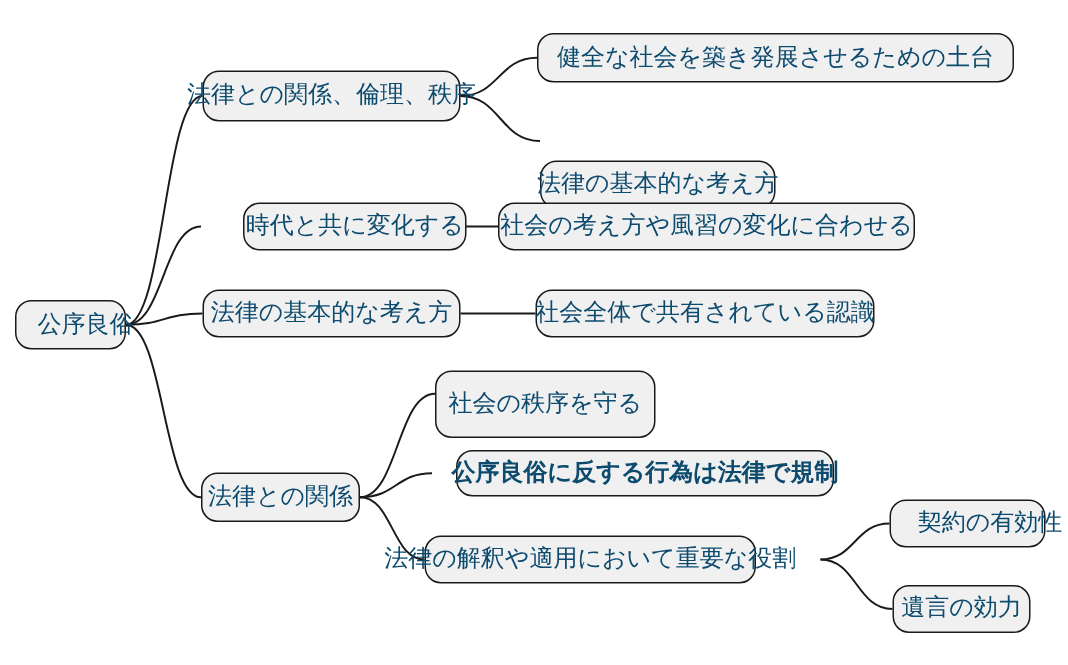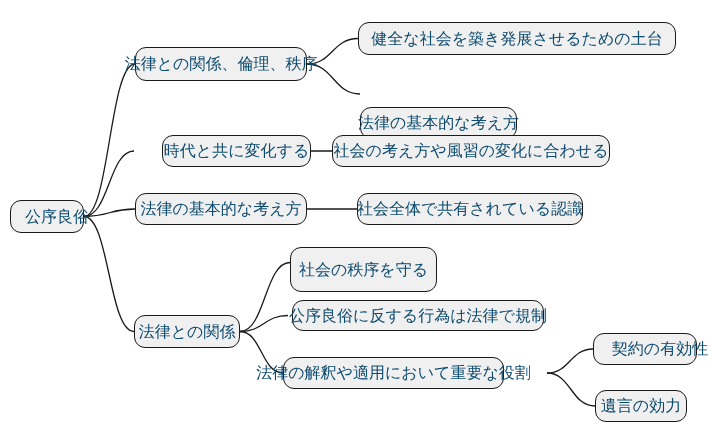--- a/index.html
+++ b/index.html
@@ -65,17 +65,17 @@
 <div class="node" style="left: 10px; top: 200px; width: 74px; height: 33px; background: rgb(240, 240, 240); border-color: rgb(26, 26, 26); padding-left: 20px;">公序良俗</div>
     <div class="node" style="left: 135px; top: 47px; width: 172px; height: 34px; background: rgb(240, 240, 240); border-color: rgb(26, 26, 26);">法律との関係、倫理、秩序</div>
     <div class="node" style="left: 358px; top: 22px; width: 318px; height: 33px; background: rgb(240, 240, 240); border-color: rgb(26, 26, 26);">健全な社会を築き発展させるための土台</div>
     <div class="node" style="left: 360px; top: 78px; width: 157px; height: 32px; background: rgb(240, 240, 240); border-color: rgb(26, 26, 26); margin-top: 29px;">法律の基本的な考え方</div>
     <div class="node" style="left: 134px; top: 135px; width: 149px; height: 32px; background: rgb(240, 240, 240); border-color: rgb(26, 26, 26); margin-left: 28px;">時代と共に変化する</div>
     <div class="node" style="left: 332px; top: 135px; width: 278px; height: 32px; background: rgb(240, 240, 240); border-color: rgb(26, 26, 26);">社会の考え方や風習の変化に合わせる</div>
     <div class="node" style="left: 135px; top: 193px; width: 172px; height: 32px; background: rgb(240, 240, 240); border-color: rgb(26, 26, 26);">法律の基本的な考え方</div>
     <div class="node" style="left: 357px; top: 193px; width: 226px; height: 32px; background: rgb(240, 240, 240); border-color: rgb(26, 26, 26); font-family: Liberation Serif, serif;">社会全体で共有されている認識</div>
     <div class="node" style="left: 134px; top: 315px; width: 106px; height: 33px; background: rgb(240, 240, 240); border-color: rgb(26, 26, 26);">法律との関係</div>
     <div class="node" style="left: 290px; top: 247px; width: 147px; height: 45px; background: rgb(240, 240, 240); border-color: rgb(26, 26, 26);">社会の秩序を守る</div>
-    <div class="node" style="left: 292px; top: 300px; width: 252px; height: 31px; background: rgb(240, 240, 240); border-color: rgb(26, 26, 26);">公序良俗に反する行為は法律で規制</div>
+    <div class="node" style="left: 304px; top: 300px; width: 252px; height: 31px; background: rgb(240, 240, 240); border-color: rgb(26, 26, 26); font-weight: bold;">公序良俗に反する行為は法律で規制</div>
     <div class="node" style="left: 283px; top: 357px; width: 221px; height: 32px; background: rgb(240, 240, 240); border-color: rgb(26, 26, 26);">法律の解釈や適用において重要な役割</div>
     <div class="node" style="left: 593px; top: 333px; width: 104px; height: 32px; background: rgb(240, 240, 240); border-color: rgb(26, 26, 26); padding-left: 30px;">契約の有効性</div>
     <div class="node" style="left: 595px; top: 390px; width: 92px; height: 32px; background: rgb(240, 240, 240); border-color: rgb(26, 26, 26);">遺言の効力</div>
   </div>
 
 </body></html>

